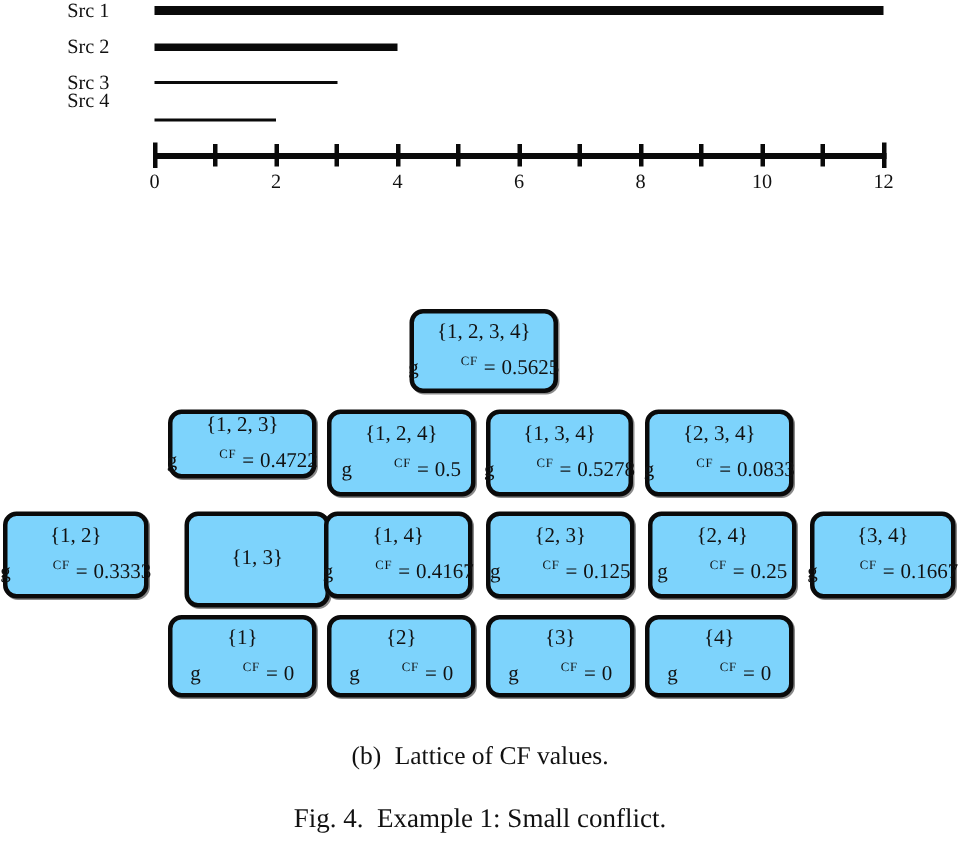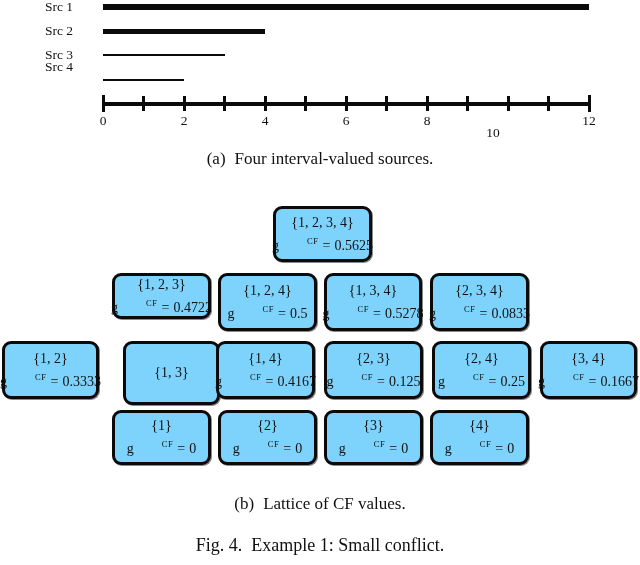--- a/index.html
+++ b/index.html
@@ -73,27 +73,24 @@
       <div class="axis-tick" style="left: 425.5px; width: 3px; top: 96px; height: 15px;"></div>
       <div class="axis-tick" style="left: 466px; width: 3px; top: 96px; height: 15px;"></div>
       <div class="axis-tick" style="left: 506.5px; width: 3px; top: 96px; height: 15px;"></div>
       <div class="axis-tick" style="left: 547px; width: 3px; top: 96px; height: 15px;"></div>
       <div class="axis-tick" style="left: 587.5px; width: 3px; top: 95px; height: 17px;"></div>
       <div class="axis-ticklabel" style="left: 103px; top: 113px;">0</div>
       <div class="axis-ticklabel" style="left: 184px; top: 113px;">2</div>
       <div class="axis-ticklabel" style="left: 265px; top: 113px;">4</div>
       <div class="axis-ticklabel" style="left: 346px; top: 113px;">6</div>
       <div class="axis-ticklabel" style="left: 427px; top: 113px;">8</div>
-      <div class="axis-ticklabel" style="left: 493px; top: 113px; margin-top: 12px;">10</div>
+      <div class="axis-ticklabel" style="left: 508px; top: 113px;">10</div>
       <div class="axis-ticklabel" style="left: 589px; top: 113px;">12</div>
     </div>
 
-  <div class="caption caption-a">
-    <span class="cap-label">(a)</span><span>Four interval-valued sources.</span>
-  </div>
 
   <div class="lattice">
 
     <div class="lbox" style="left:273px;top:206px;width:99px;height:56px">
       <div class="lset">{1, 2, 3, 4}</div>
       <div class="lg"><span>g</span><sup>CF</sup><span class="eqsign">=</span><span>0.5625</span></div>
     </div>
 
     <div class="lbox" style="left:112px;top:273px;width:99px;height:46px">
       <div class="lset">{1, 2, 3}</div>

